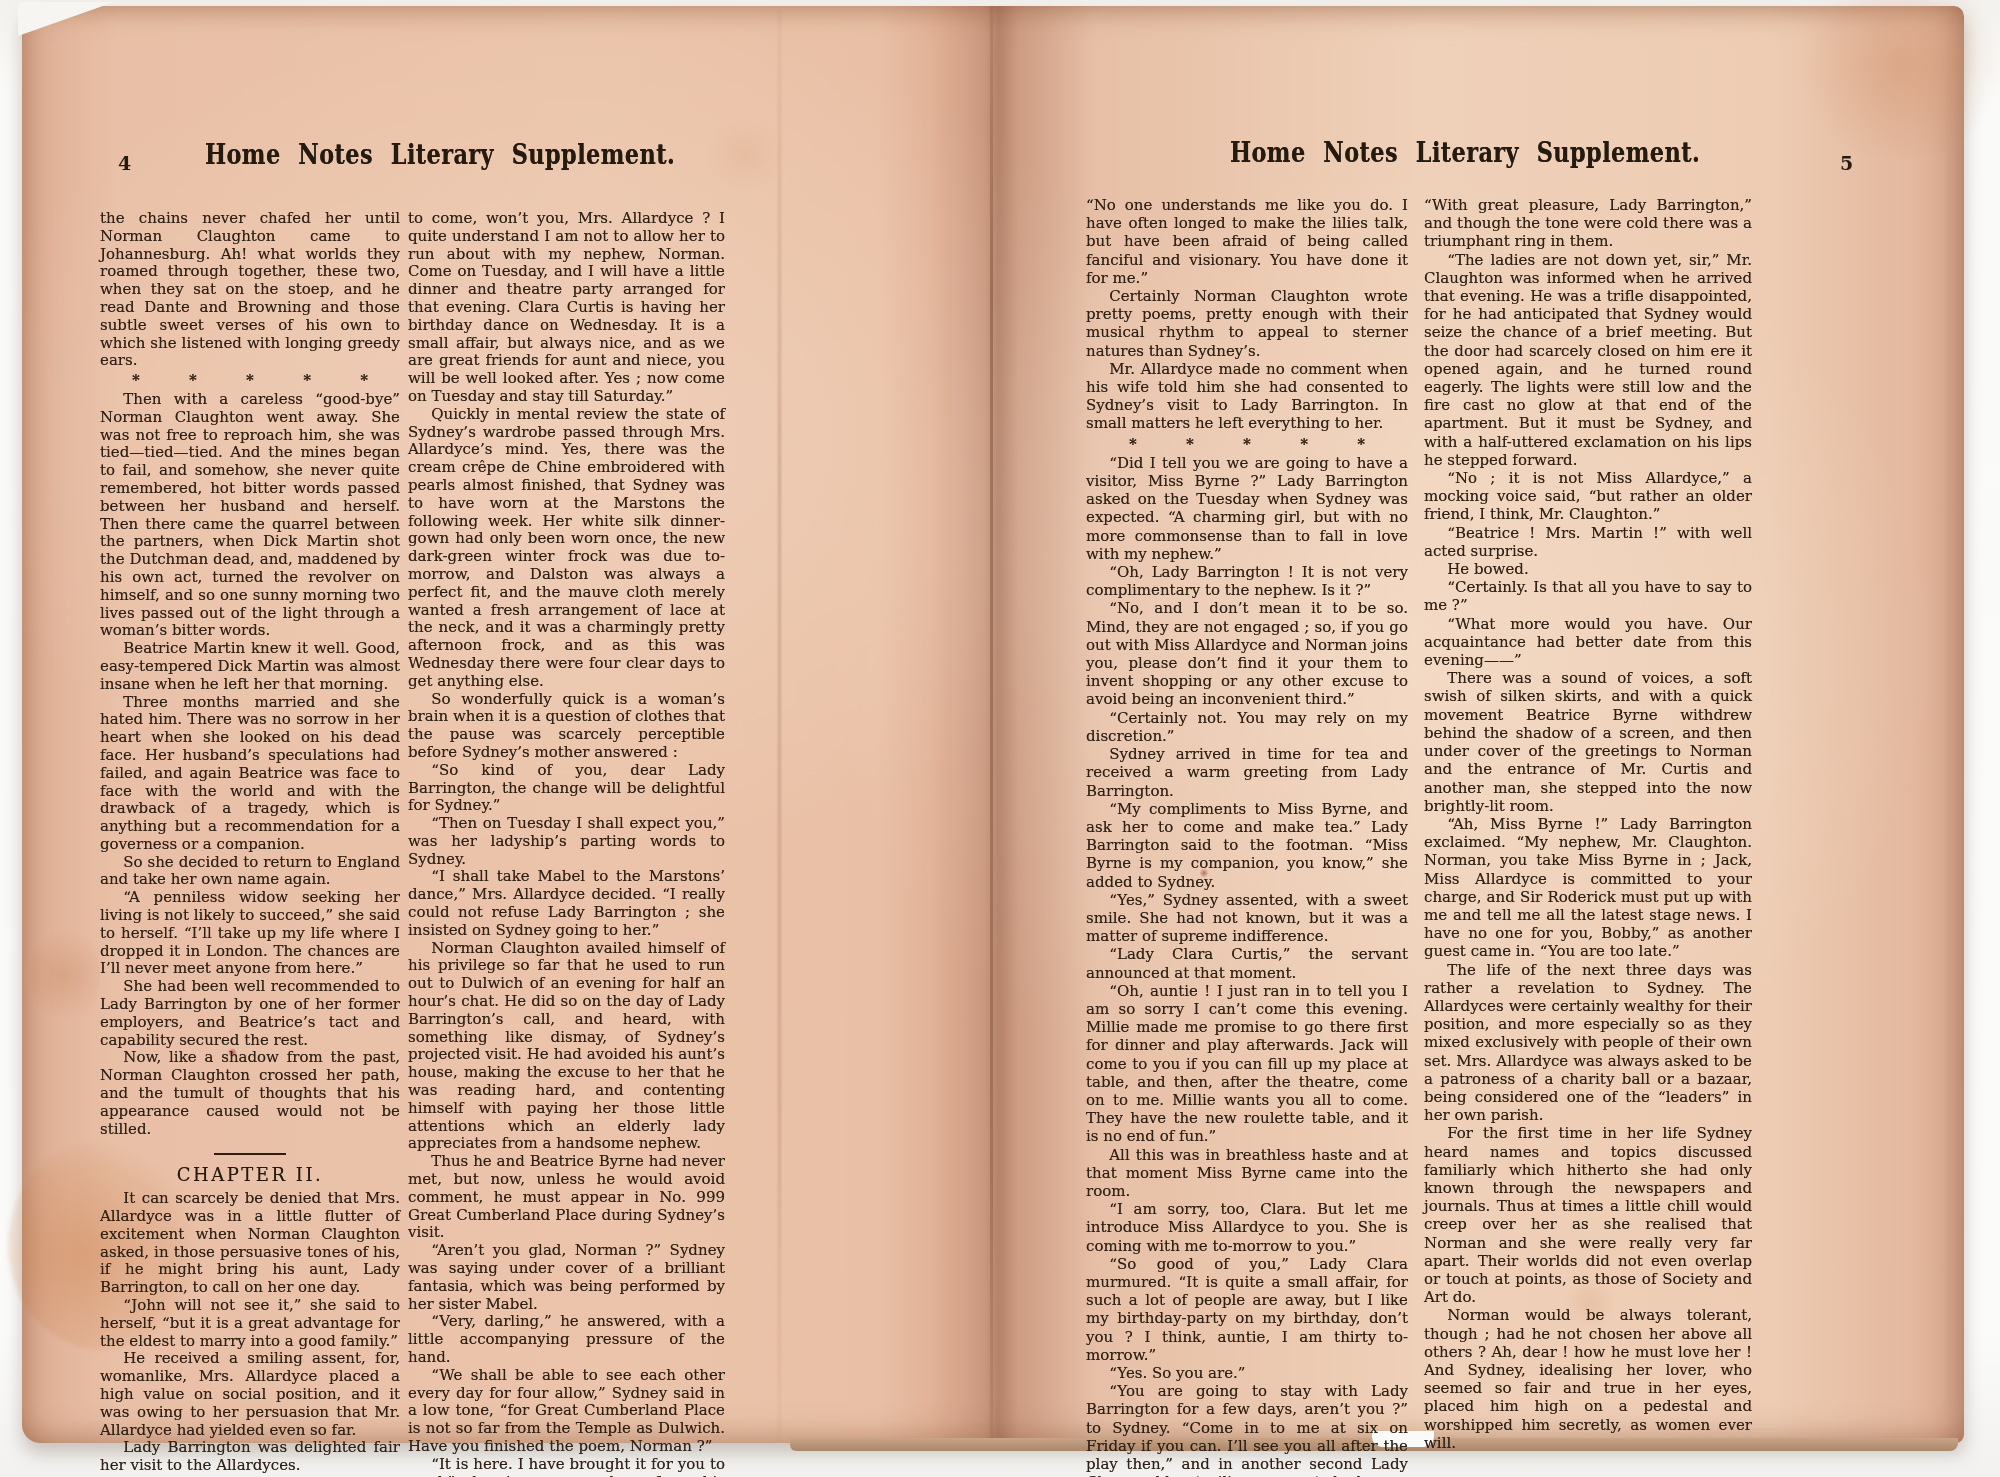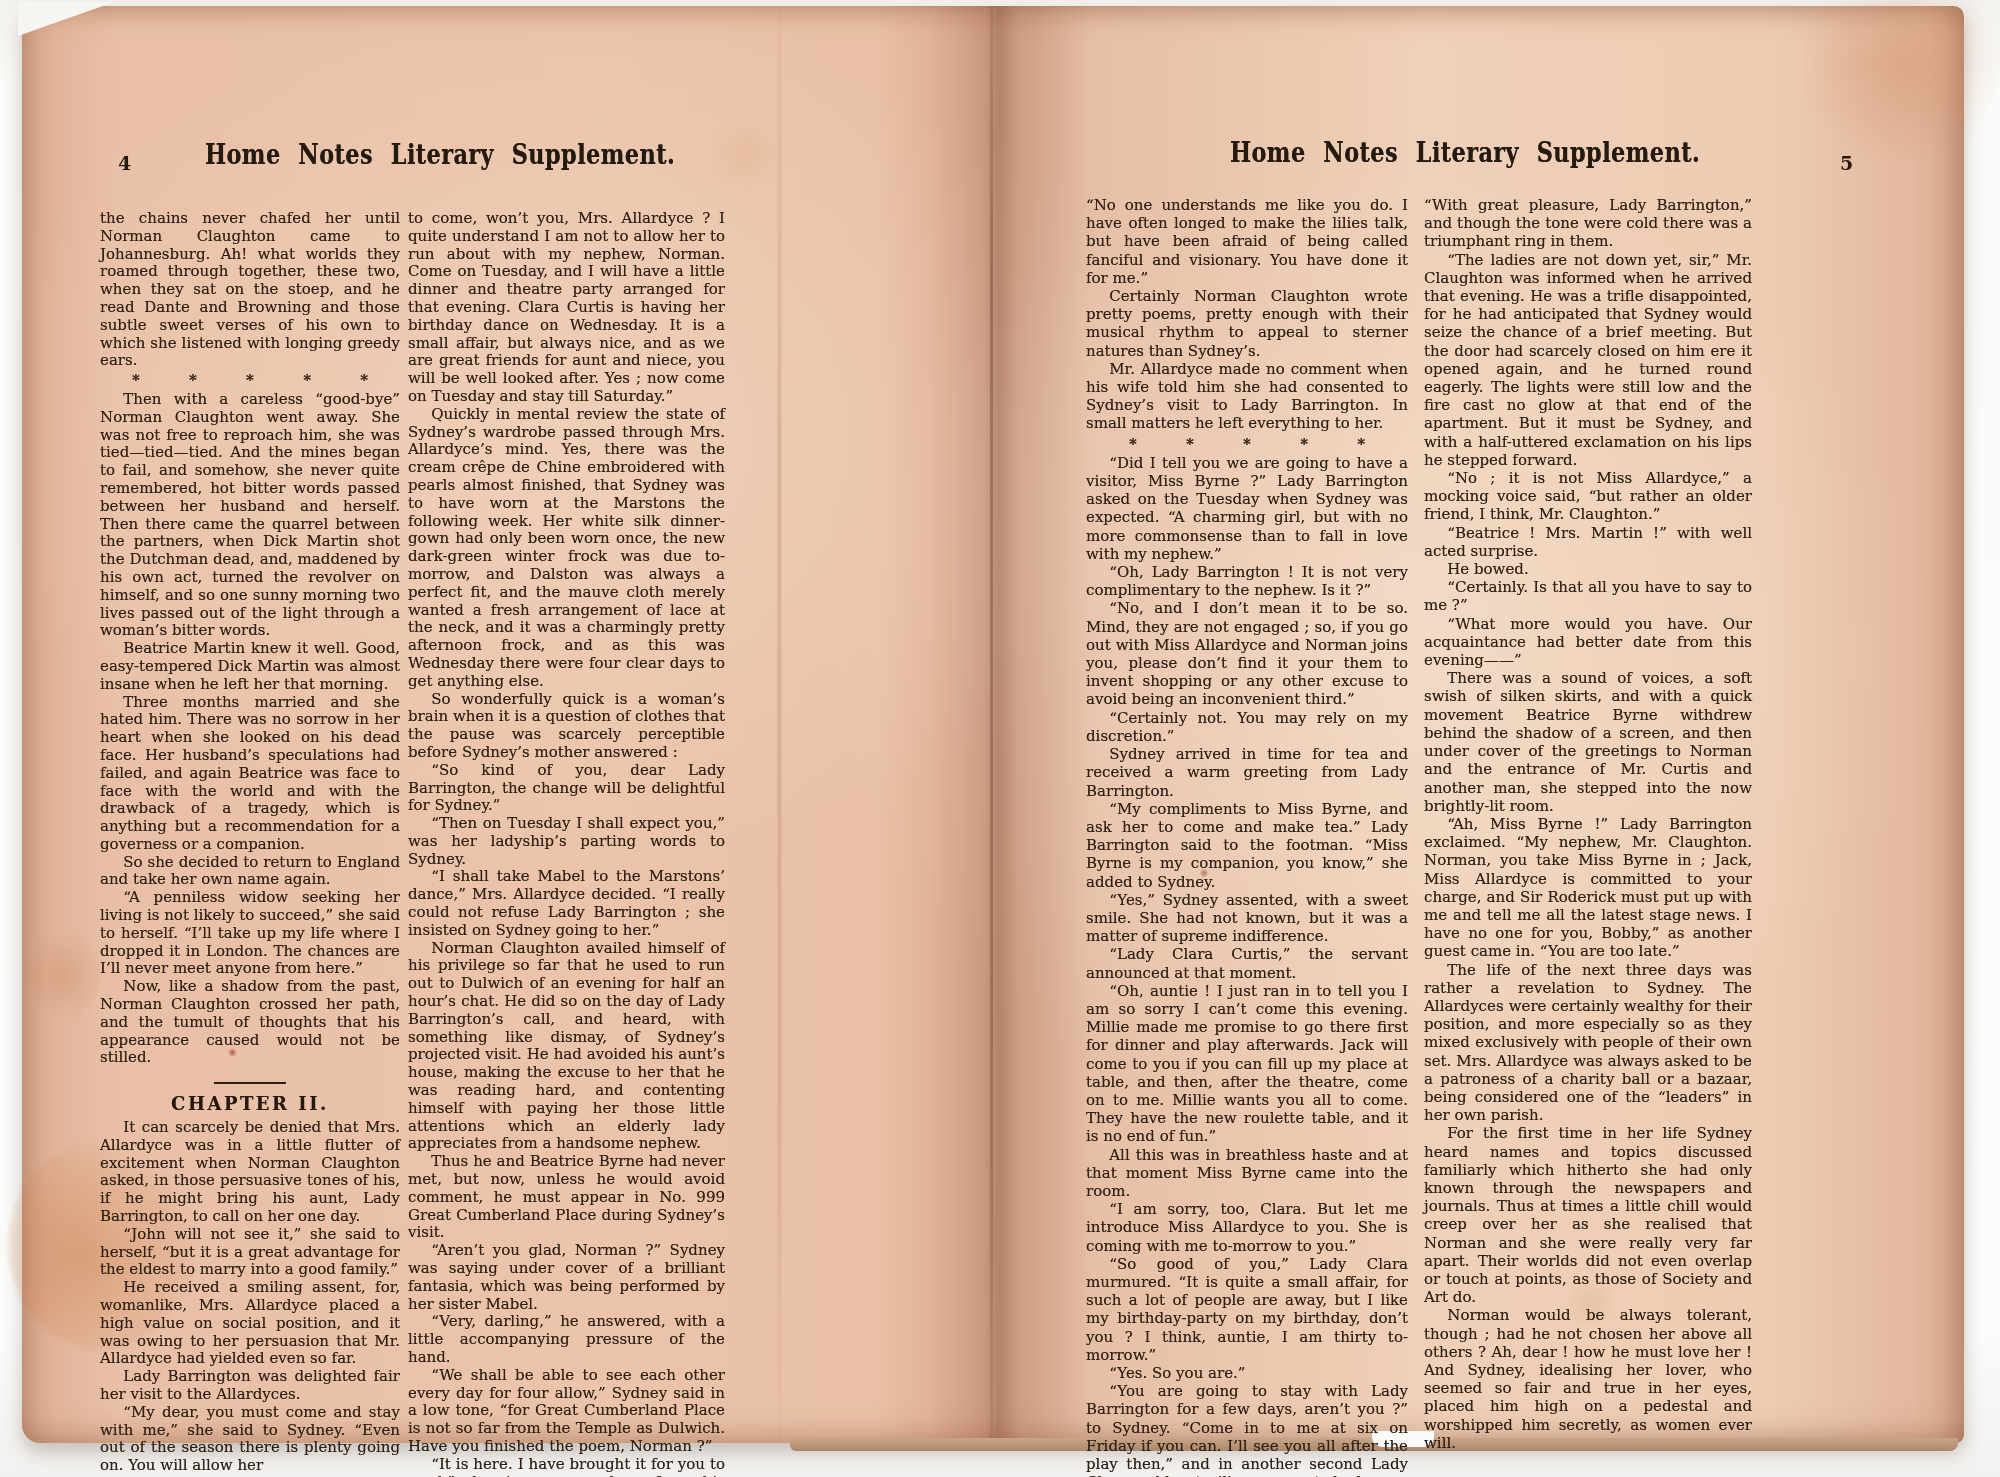--- a/index.html
+++ b/index.html
@@ -58,21 +58,21 @@
 
   .page-col{position:absolute;text-align:justify;color:#2e2014;font-size:15px;
     text-shadow:0 0 0.5px rgba(46,32,20,0.55);}
   .page-col p{margin:0;text-indent:1.55em;}
   .page-col p.noindent{text-indent:0;}
   .col-left{line-height:17.8px;}
   .col-right{line-height:18.2px;}
   .stars{text-align:center;text-indent:0 !important;word-spacing:44px;font-weight:700;
     letter-spacing:0;margin:2px 0 1px;font-size:15px;}
   .rule{width:72px;border:0;border-top:2.5px solid #2e2014;margin:15px auto 11px;}
-  .chapter{text-align:center;font-weight:700;font-size:18px;letter-spacing:2.5px;margin:6px 0 6px;color:#241a10;}
+  .chapter{text-align:center;font-weight:400;font-size:18px;letter-spacing:2.5px;margin:6px 0 6px;color:#241a10;}
 </style>
 </head>
 <body>
 
 <div id="stage">
   <div class="paper"></div>
   <div class="left-tone"></div>
   <div class="gutter-crease"></div>
   <div class="gutter-line"></div>
   <div class="leaf-edge"></div>
@@ -92,20 +92,21 @@
   <div class="masthead" style="left:440px;top:138px;">Home Notes Literary Supplement.</div>
 
   <div class="page-col col-left" style="left:100px;top:210px;width:300px;">
       <p class="noindent">the chains never chafed her until Norman Claughton came to Johannesburg. Ah! what worlds they roamed through together, these two, when they sat on the stoep, and he read Dante and Browning and those subtle sweet verses of his own to which she listened with longing greedy ears.</p>
       <div class="stars">* * * * *</div>
       <p>Then with a careless “good-bye” Norman Claughton went away. She was not free to reproach him, she was tied—tied—tied. And the mines began to fail, and somehow, she never quite remembered, hot bitter words passed between her husband and herself. Then there came the quarrel between the partners, when Dick Martin shot the Dutchman dead, and, maddened by his own act, turned the revolver on himself, and so one sunny morning two lives passed out of the light through a woman’s bitter words.</p>
       <p>Beatrice Martin knew it well. Good, easy-tempered Dick Martin was almost insane when he left her that morning.</p>
       <p>Three months married and she hated him. There was no sorrow in her heart when she looked on his dead face. Her husband’s speculations had failed, and again Beatrice was face to face with the world and with the drawback of a tragedy, which is anything but a recommendation for a governess or a companion.</p>
       <p>So she decided to return to England and take her own name again.</p>
       <p>“A penniless widow seeking her living is not likely to succeed,” she said to herself. “I’ll take up my life where I dropped it in London. The chances are I’ll never meet anyone from here.”</p>
+      <p>She had been well recommended to Lady Barrington by one of her former employers, and Beatrice’s tact and capability secured the rest.</p>
       <p>Now, like a shadow from the past, Norman Claughton crossed her path, and the tumult of thoughts that his appearance caused would not be stilled.</p>
       <hr class="rule">
       <h3 class="chapter">CHAPTER II.</h3>
       <p>It can scarcely be denied that Mrs. Allardyce was in a little flutter of excitement when Norman Claughton asked, in those persuasive tones of his, if he might bring his aunt, Lady Barrington, to call on her one day.</p>
       <p>“John will not see it,” she said to herself, “but it is a great advantage for the eldest to marry into a good family.”</p>
       <p>He received a smiling assent, for, womanlike, Mrs. Allardyce placed a high value on social position, and it was owing to her persuasion that Mr. Allardyce had yielded even so far.</p>
       <p>Lady Barrington was delighted fair her visit to the Allardyces.</p>
       <p>“My dear, you must come and stay with me,” she said to Sydney. “Even out of the season there is plenty going on. You will allow her</p>
     </div>
   <div class="page-col col-left" style="left:408px;top:210px;width:317px;">

